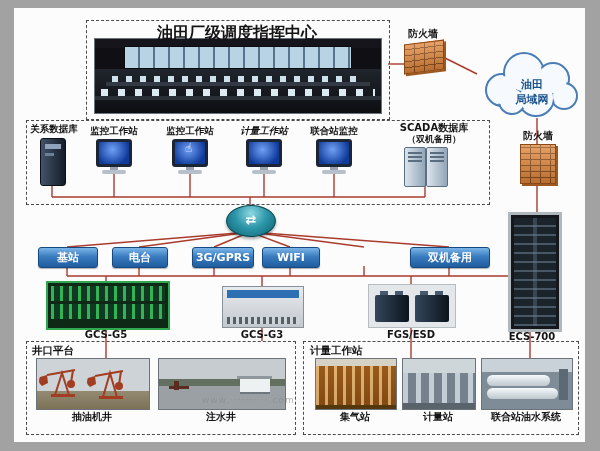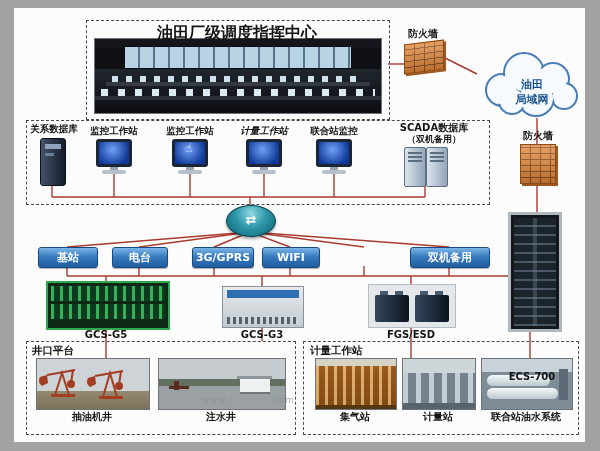--- a/index.html
+++ b/index.html
@@ -216,21 +216,21 @@
 
   <div class="comp fgs" style="left:368px;top:284px;width:86px;height:42px;">
     <div class="batt" style="left:6px;"></div>
     <div class="batt" style="left:46px;"></div>
   </div>
   <div class="lbl dev-label t-center" style="left:368px;top:329px;width:86px;">FGS/ESD</div>
 
   <div class="comp ecs" style="left:508px;top:212px;width:48px;height:114px;">
     <div class="ecs-in"></div>
   </div>
-  <div class="lbl dev-label t-center" style="left:496px;top:331px;width:72px;margin-top:40px;">ECS-700</div>
+  <div class="lbl dev-label t-center" style="left:496px;top:331px;width:72px;">ECS-700</div>
 
   <div class="lbl sec-title" style="left:32px;top:344px;">井口平台</div>
 
   <div class="photo" style="left:36px;top:358px;width:112px;height:50px;background:linear-gradient(180deg,#cdd3d6 0%,#cdd3d6 64%,#948a72 64%,#7c7258 100%);">
     <svg width="112" height="50">
       <g stroke="#a33d22" fill="none" stroke-width="2">
         <path d="M18,36 L25,14 L32,36"></path>
           <path d="M10,16 L38,11"></path>
           <path d="M36,11 L34,24"></path>
         <path d="M66,38 L73,14 L80,38"></path>

